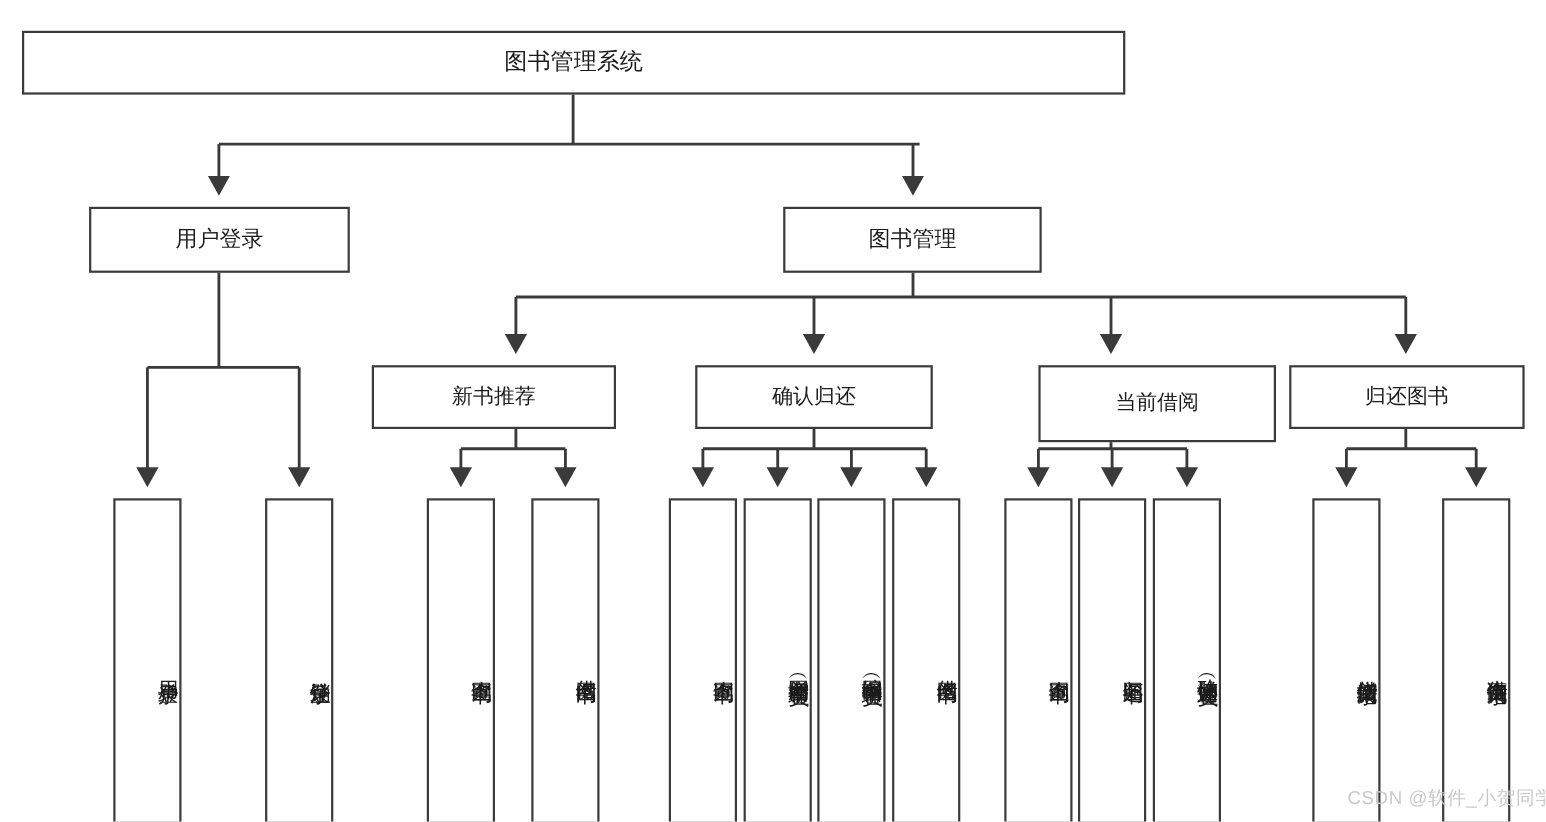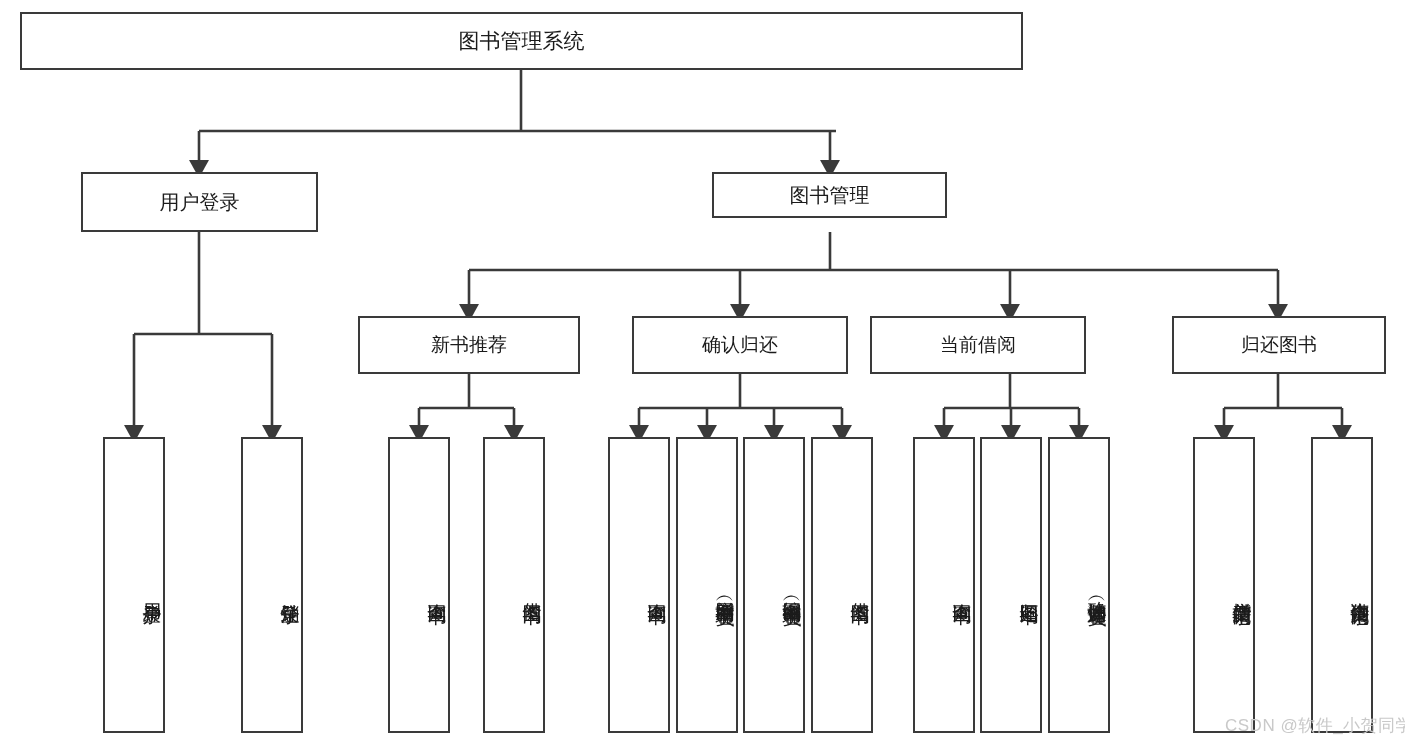--- a/index.html
+++ b/index.html
@@ -21,20 +21,21 @@
     position: absolute;
     box-sizing: border-box;
     border: 2px solid #3a3a3a;
     background: #ffffff;
     display: flex;
     align-items: center;
     justify-content: center;
     color: #1b1b1b;
     line-height: 1.12;
     text-align: left;
+    margin-top: 16px;
   }
   .node.root {
     font-size: 21px;
   }
   .node.level2 {
     font-size: 20px;
   }
   .node.level3 {
     font-size: 19px;
   }
@@ -123,31 +124,31 @@
     </g>
   </svg>
 
   <div class="node root" style="left:20px; top:12px; width:1003px; height:58px;">
     <span>图书管理系统</span>
   </div>
 
   <div class="node level2" style="left:81px; top:172px; width:237px; height:60px;">
     <span>用户登录</span>
   </div>
-  <div class="node level2" style="left:712px; top:172px; width:235px; height:46px;">
+  <div class="node level2" style="left:712px; top:172px; width:235px; height:60px;">
     <span>图书管理</span>
   </div>
 
-  <div class="node level3" style="left:358px; top:316px; width:222px; height:58px;">
+  <div class="node level3" style="left:338px; top:316px; width:222px; height:58px;">
     <span>新书推荐</span>
   </div>
   <div class="node level3" style="left:632px; top:316px; width:216px; height:58px;">
     <span>确认归还</span>
   </div>
-  <div class="node level3" style="left:870px; top:316px; width:216px; height:58px;">
+  <div class="node level3" style="left:944px; top:316px; width:216px; height:70px;">
     <span>当前借阅</span>
   </div>
   <div class="node level3" style="left:1172px; top:316px; width:214px; height:58px;">
     <span>归还图书</span>
   </div>
 
   <div class="node leaf" style="left:103px; top:437px; width:62px; height:296px;">
     <span class="leaf-text">用户登录</span>
   </div>
   <div class="node leaf" style="left:241px; top:437px; width:62px; height:296px;">

